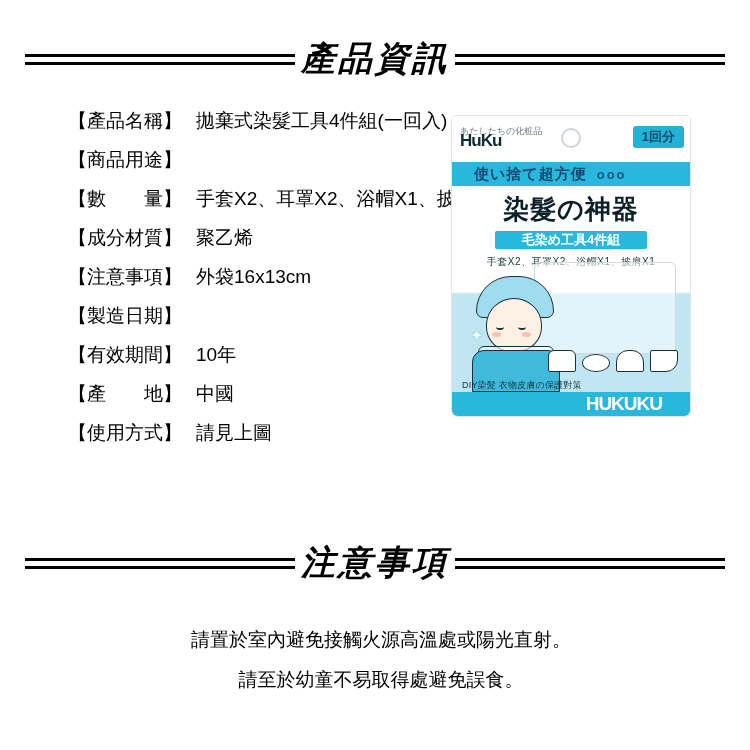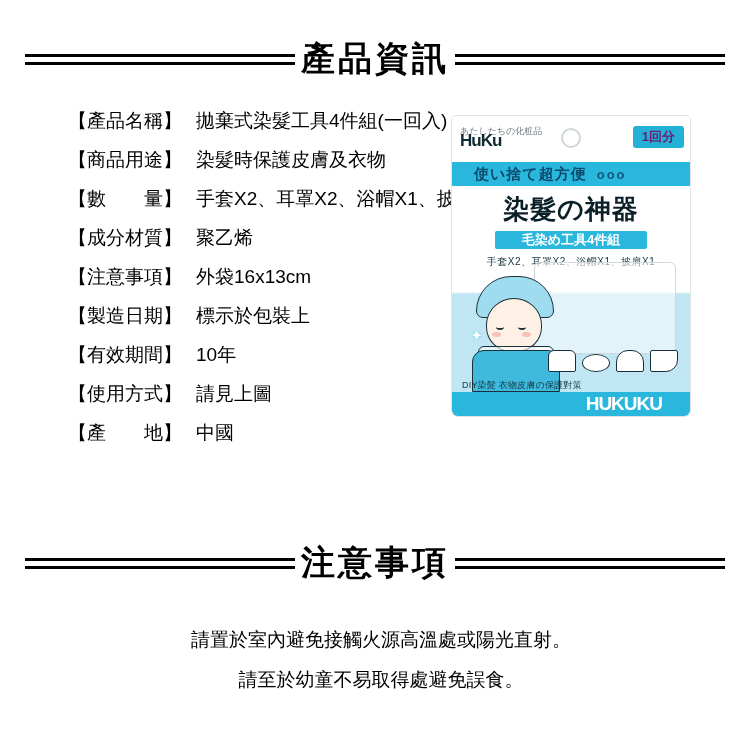--- a/index.html
+++ b/index.html
@@ -16,20 +16,21 @@
     position: relative;
   }
 
   
   .section-head {
     display: flex;
     align-items: center;
     justify-content: center;
     width: 700px;
     margin: 0 auto;
+    font-style: italic;
   }
   .rule {
     flex: 1 1 auto;
     height: 11px;
     position: relative;
   }
   .rule::before,
   .rule::after {
     content: "";
     position: absolute;
@@ -127,21 +128,21 @@
     display: block;
     font-size: 17px;
     color: #0e2a33;
     letter-spacing: -1px;
   }
   .pkg-chip {
     position: absolute;
     right: 6px;
     top: 10px;
     background: #23b2d6;
-    color: #701a75;
+    color: #0c4a6e;
     font-size: 13px;
     font-weight: bold;
     padding: 2px 9px;
     border-radius: 3px;
   }
   .pkg-band {
     position: absolute;
     left: 0; right: 0;
     top: 46px;
     height: 24px;
@@ -346,56 +347,54 @@
 
   <div class="info-list">
 
     <div class="info-row">
       <span class="info-label">【產品名稱】</span>
       <span class="info-value">拋棄式染髮工具4件組(一回入)</span>
     </div>
 
     <div class="info-row">
       <span class="info-label">【商品用途】</span>
-      <span class="info-value">染髮時保護皮膚及衣物</span>
     </div>
 
     <div class="info-row">
       <span class="info-label">【數　　量】</span>
       <span class="info-value">手套X2、耳罩X2、浴帽X1、披肩X1</span>
     </div>
 
     <div class="info-row">
       <span class="info-label">【成分材質】</span>
       <span class="info-value">聚乙烯</span>
     </div>
 
     <div class="info-row">
       <span class="info-label">【注意事項】</span>
       <span class="info-value">外袋16x13cm</span>
     </div>
 
     <div class="info-row">
       <span class="info-label">【製造日期】</span>
-      <span class="info-value">標示於包裝上</span>
     </div>
 
     <div class="info-row">
       <span class="info-label">【有效期間】</span>
       <span class="info-value">10年</span>
     </div>
 
     <div class="info-row">
+      <span class="info-label">【產　　地】</span>
+      <span class="info-value">中國</span>
+    </div>
+
+    <div class="info-row">
       <span class="info-label">【使用方式】</span>
       <span class="info-value">請見上圖</span>
-    </div>
-
-    <div class="info-row">
-      <span class="info-label">【產　　地】</span>
-      <span class="info-value">中國</span>
     </div>
 
   </div>
 
   <div class="package">
     <div class="pkg-top">
       <div class="pkg-brandtop">
         <span>あたしたちの化粧品</span>
         <b>HuKu</b>
       </div>

